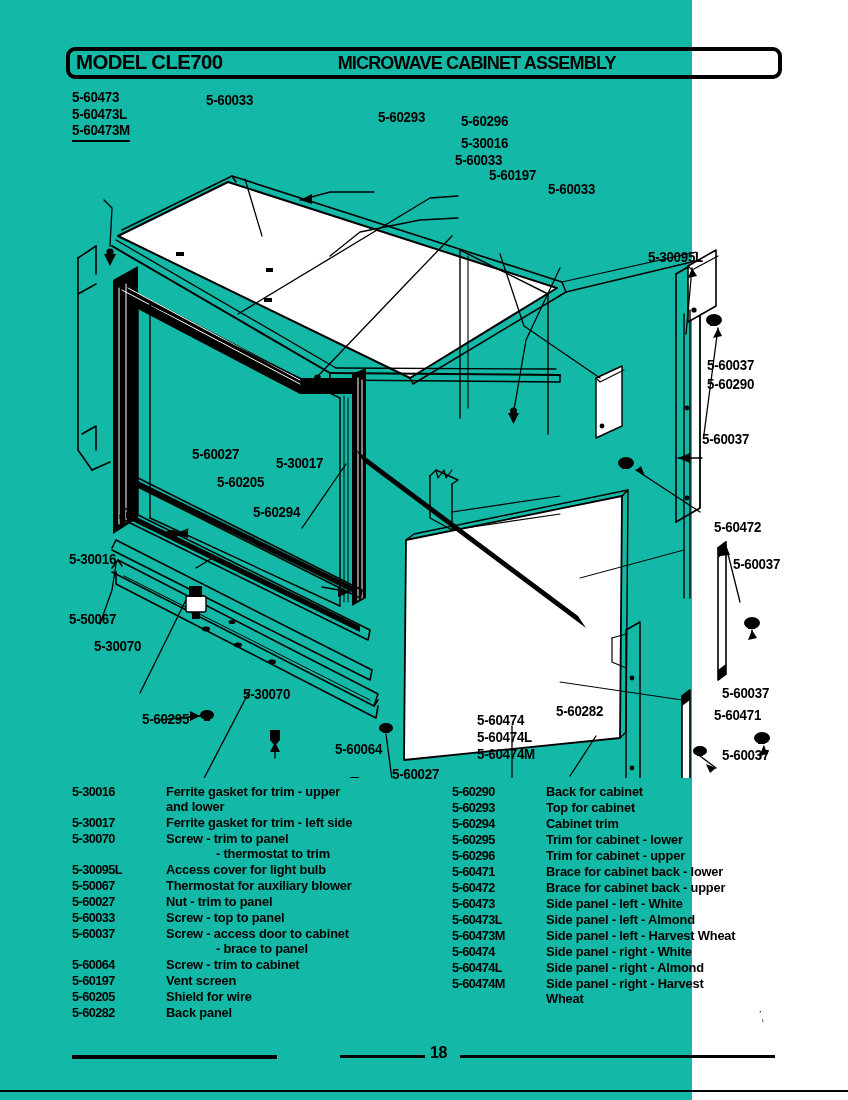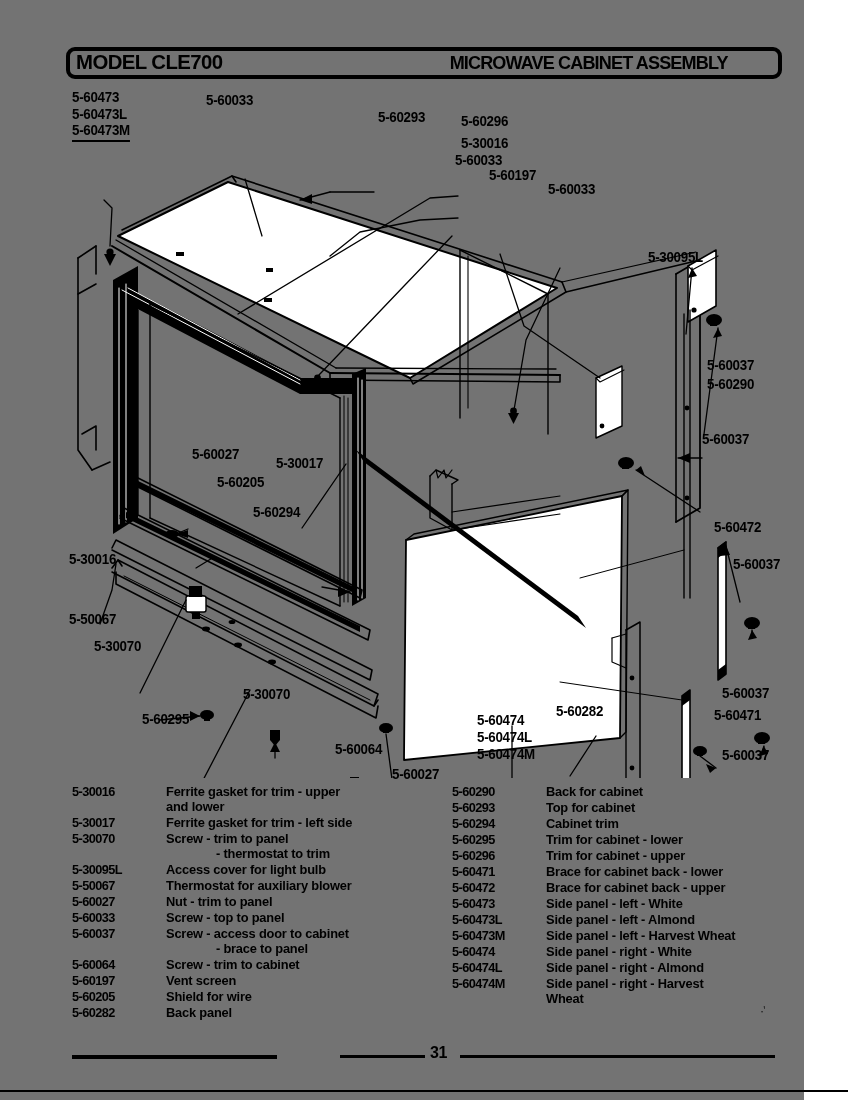--- a/index.html
+++ b/index.html
@@ -8,22 +8,22 @@
   }
   body {
     width: 848px; height: 1100px;
     position: relative;
     font-family: "Liberation Sans", sans-serif;
     color: #000;
     overflow: hidden;
   }
   #page {
     position: absolute; left: 0; top: 0;
-    width: 804px; height: 1100px;
-    background: #737373;
+    width: 692px; height: 1100px;
+    background: #14b8a6;
   }
 
   
   .title-bar {
     position: absolute;
     left: 66px; top: 47px;
     width: 716px; height: 32px;
     border: 4px solid #000;
     border-radius: 9px;
     box-sizing: border-box;
@@ -572,17 +572,17 @@
         <div class="pdesc"><span>Side panel - right - Almond</span></div>
       </div>
       <div class="prow">
         <div class="pnum">5-60474M</div>
         <div class="pdesc"><span>Side panel - right - Harvest</span><span class="cont">Wheat</span></div>
       </div>
     </div>
 
   <div class="footer-rule-left"></div>
   <div class="footer-rule-mid"></div>
-  <div class="footer-page">31</div>
+  <div class="footer-page">18</div>
   <div class="footer-rule-right"></div>
   <div class="noise">‧′</div>
   <div class="bottom-border"></div>
 </div>
 
 </body></html>

